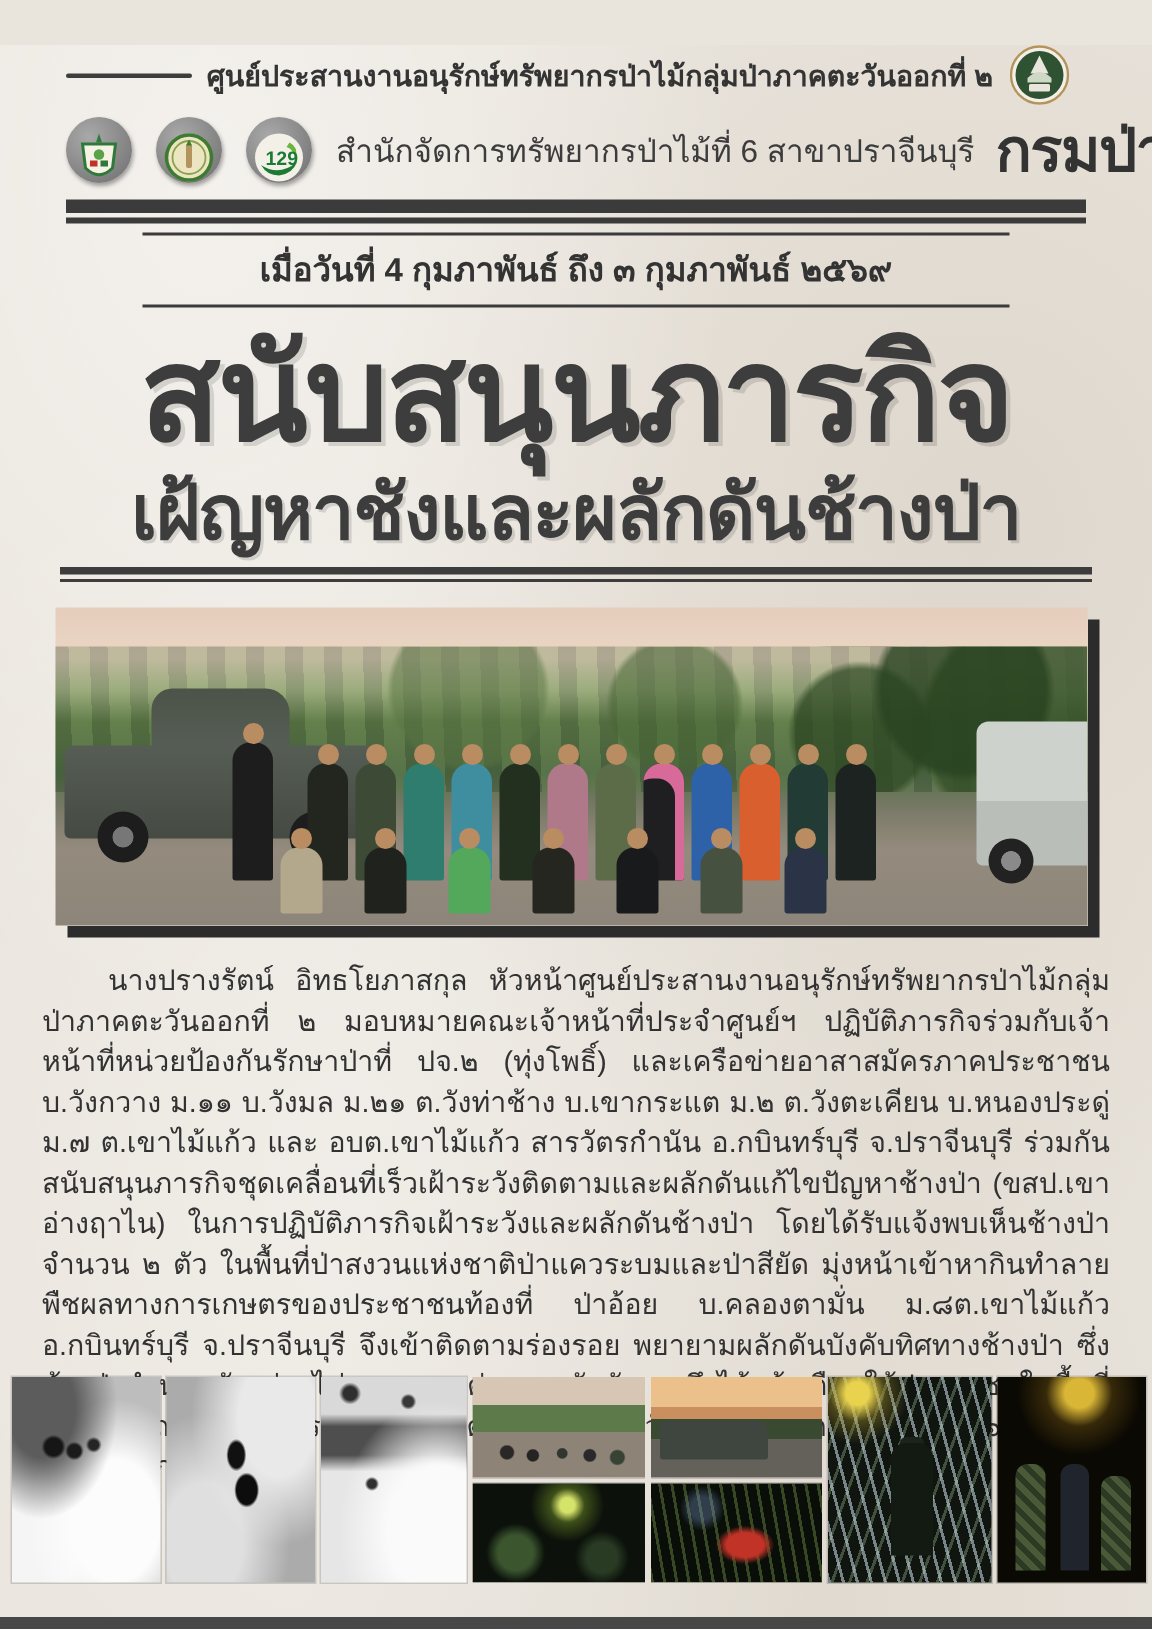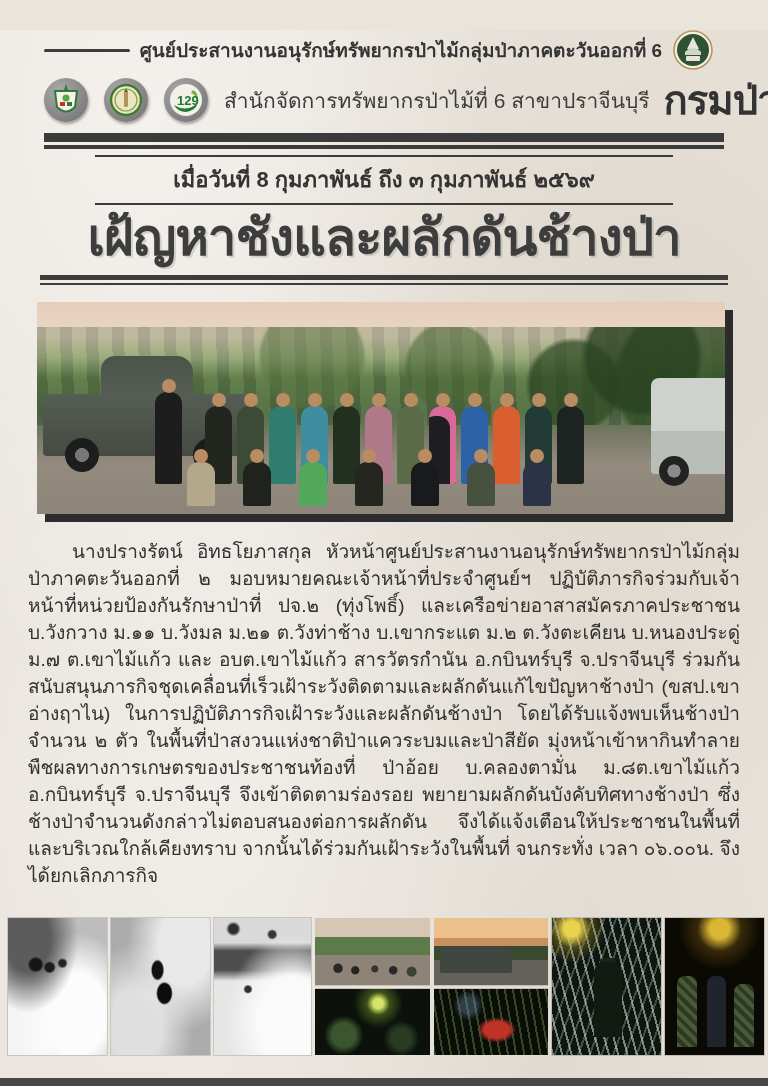--- a/index.html
+++ b/index.html
@@ -23,21 +23,21 @@
   .dash{height:3px;background:#3d3d3d;border-radius:2px;}
   .dash.left{width:128px;}
   .dash.right{flex:1;}
   .masthead-title{font-size:19px;font-weight:bold;white-space:nowrap;color:#343434;}
   .emblem{width:42px;height:42px;flex:0 0 auto;}
   
   .agency-row{display:flex;align-items:center;margin:4px 44px 0;height:52px;}
   .logo-circle{width:44px;height:44px;border-radius:50%;margin-right:16px;
     background:radial-gradient(circle at 35% 30%, #a9a9a9, #6e6e6e);
     box-shadow:1px 2px 3px rgba(0,0,0,.35);
-    display:flex;align-items:center;justify-content:center;flex:0 0 auto;}
+    display:flex;align-items:flex-end;justify-content:center;flex:0 0 auto;}
   .agency-text{flex:1;display:flex;align-items:center;justify-content:flex-end;gap:14px;}
   .division{font-size:21px;color:#3c3c3c;white-space:nowrap;}
   .department{font-size:40px;font-weight:bold;color:#333;white-space:nowrap;letter-spacing:-1px;}
   .logo129{font-size:13px;font-weight:bold;fill:#1c7a34;}
   
   .rule-thick{height:9px;background:#3b3b3b;margin:7px 44px 0;}
   .rule-med{height:4px;background:#3b3b3b;margin:3px 44px 0;}
   .date-box{margin:6px 95px 0;border-top:2px solid #3b3b3b;border-bottom:2px solid #3b3b3b;
     text-align:center;padding:5px 0 6px;}
   .date-text{font-size:22px;font-weight:bold;color:#333;}
@@ -152,21 +152,21 @@
   .footer-bar1{position:absolute;left:0;bottom:18px;width:100%;height:20px;background:#474747;}
   svg{display:block;}
 </style>
 </head>
 <body>
 
 <div class="poster">
 
   <div class="masthead">
     <div class="dash left"></div>
-    <div class="masthead-title">ศูนย์ประสานงานอนุรักษ์ทรัพยากรป่าไม้กลุ่มป่าภาคตะวันออกที่ 6</div>
+    <div class="masthead-title">ศูนย์ประสานงานอนุรักษ์ทรัพยากรป่าไม้กลุ่มป่าภาคตะวันออกที่ ๒</div>
     <div class="emblem">
       <svg width="42" height="42" viewBox="0 0 42 42">
         <circle cx="21" cy="21" r="20" fill="#f4efe6"></circle>
         <circle cx="21" cy="21" r="19" fill="none" stroke="#b2945c" stroke-width="1.6"></circle>
         <circle cx="21" cy="21" r="16" fill="#2f5233"></circle>
         <path d="M21 8 L15 20 H27 Z" fill="#e9e4dc"></path>
         <path d="M13 23 Q21 15 29 23 L29 26 H13 Z" fill="#cfd8c4"></path>
         <rect x="14" y="27" width="14" height="5" rx="1" fill="#e9e4dc"></rect>
       </svg>
     </div>
@@ -203,24 +203,25 @@
     <div class="agency-text">
       <span class="division">สำนักจัดการทรัพยากรป่าไม้ที่ 6 สาขาปราจีนบุรี</span>
       <span class="department">กรมป่าไม้</span>
     </div>
   </div>
 
   <div class="rule-thick"></div>
   <div class="rule-med"></div>
 
   <div class="date-box">
-    <span class="date-text">เมื่อวันที่ 8 กุมภาพันธ์ ถึง ๓ กุมภาพันธ์ ๒๕๖๙</span>
+    <span class="date-text">เมื่อวันที่ 4 กุมภาพันธ์ ถึง ๓ กุมภาพันธ์ ๒๕๖๙</span>
   </div>
 
   <div class="headline">
+    <div class="l1">สนับสนุนภารกิจ</div>
     <div class="l2">เฝ้ญหาชังและผลักดันช้างป่า</div>
   </div>
   <div class="headline-rule">
     <div class="a"></div>
     <div class="b"></div>
   </div>
 
   <div class="photo-main">
     <div class="foliage"></div>
     <div class="truck-dark">

